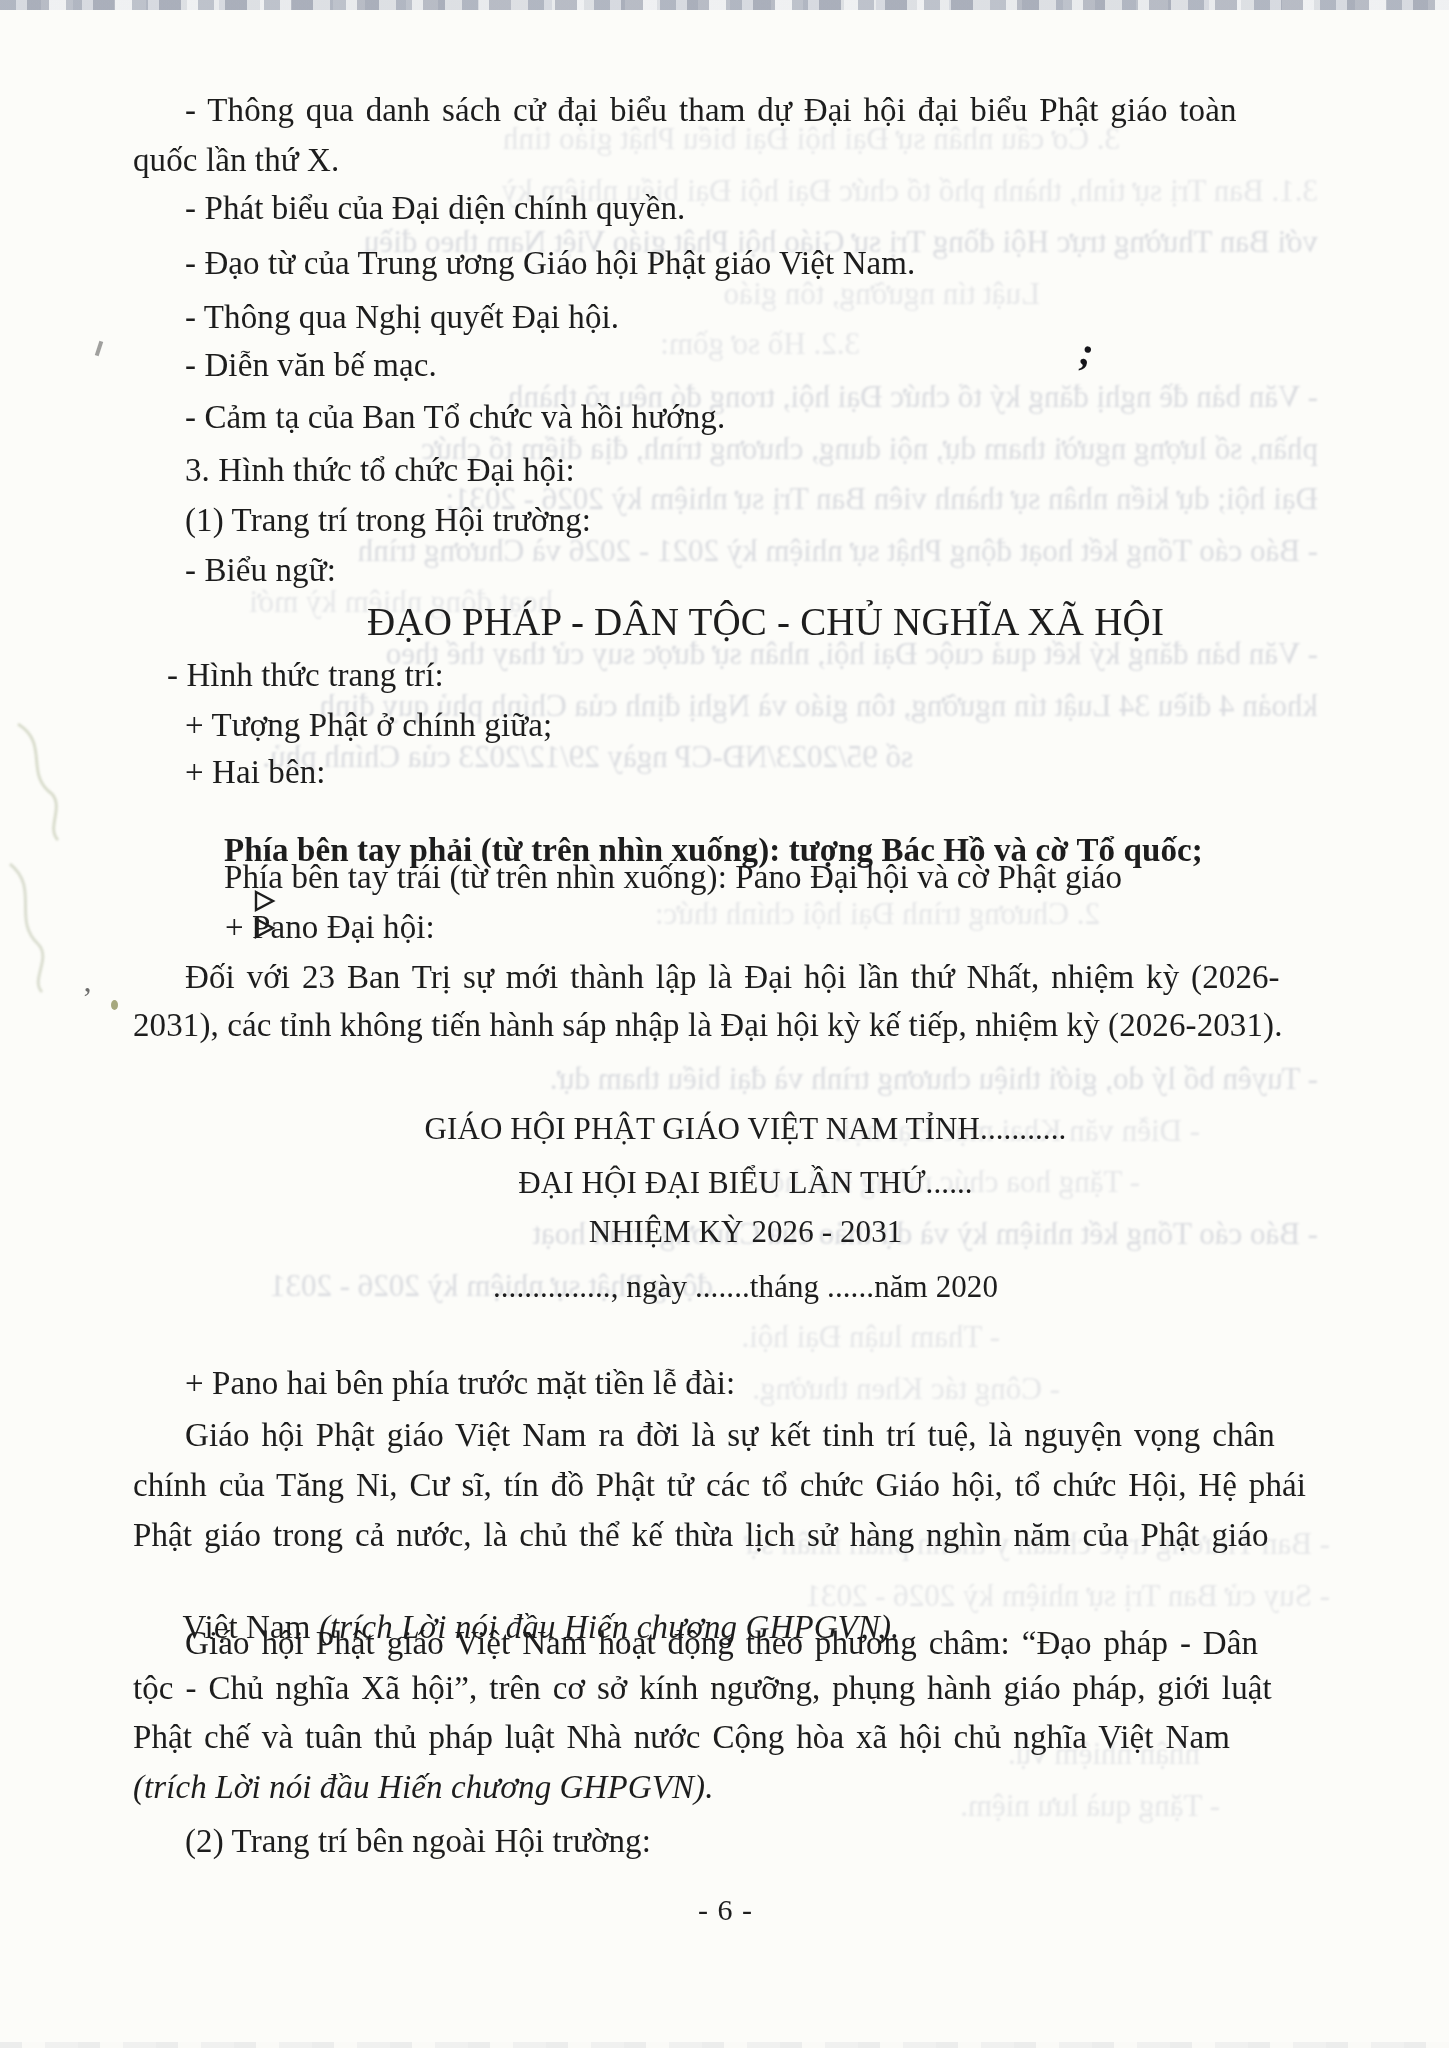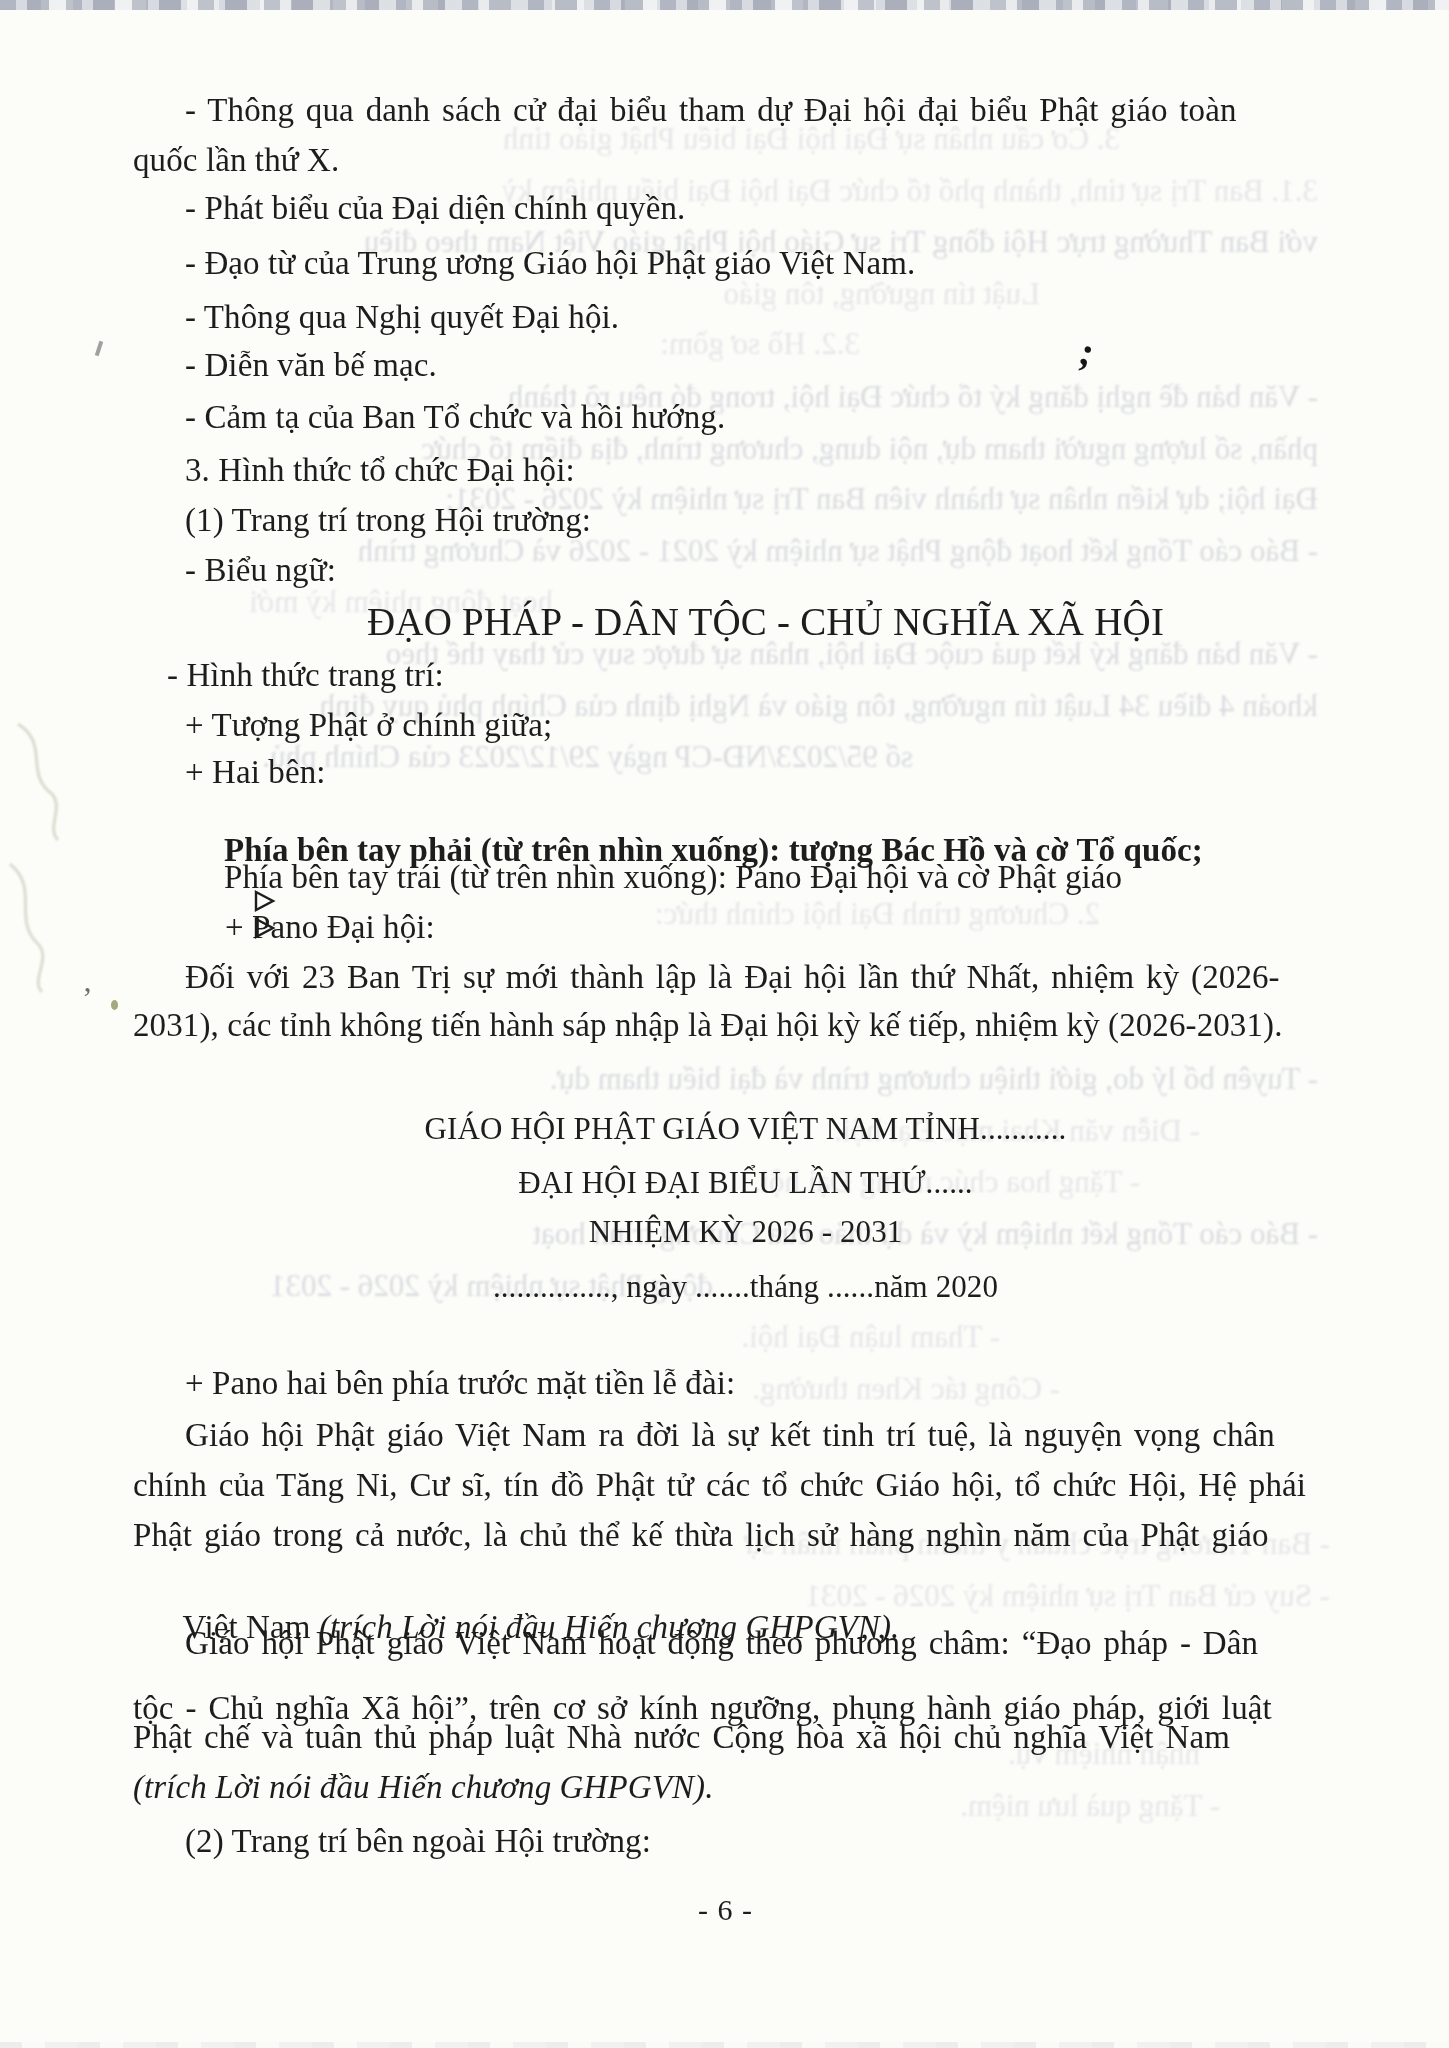--- a/index.html
+++ b/index.html
@@ -138,21 +138,21 @@
     <div class="ln ctr org" style="top:1266px;">..............., ngày .......tháng ......năm 2020</div>
 
     <div class="ln" style="top:1362px;left:185px;">+ Pano hai bên phía trước mặt tiền lễ đài:</div>
     <div class="ln j" style="top:1414px;left:185px;">Giáo hội Phật giáo Việt Nam ra đời là sự kết tinh trí tuệ, là nguyện vọng chân</div>
     <div class="ln j" style="top:1464px;left:133px;">chính của Tăng Ni, Cư sĩ, tín đồ Phật tử các tổ chức Giáo hội, tổ chức Hội, Hệ phái</div>
     <div class="ln j" style="top:1514px;left:133px;">Phật giáo trong cả nước, là chủ thể kế thừa lịch sử hàng nghìn năm của Phật giáo</div>
     <div class="ln" style="top:1564px;left:133px;">
       <span>Việt Nam </span><span class="it">(trích Lời nói đầu Hiến chương GHPGVN).</span>
     </div>
     <div class="ln j" style="top:1622px;left:185px;">Giáo hội Phật giáo Việt Nam hoạt động theo phương châm: “Đạo pháp - Dân</div>
-    <div class="ln j" style="top:1667px;left:133px;margin-top:20px;">tộc - Chủ nghĩa Xã hội”, trên cơ sở kính ngưỡng, phụng hành giáo pháp, giới luật</div>
+    <div class="ln j" style="top:1667px;left:133px;">tộc - Chủ nghĩa Xã hội”, trên cơ sở kính ngưỡng, phụng hành giáo pháp, giới luật</div>
     <div class="ln j" style="top:1716px;left:133px;">Phật chế và tuân thủ pháp luật Nhà nước Cộng hòa xã hội chủ nghĩa Việt Nam</div>
     <div class="ln it" style="top:1766px;left:133px;">(trích Lời nói đầu Hiến chương GHPGVN).</div>
     <div class="ln" style="top:1820px;left:185px;">(2) Trang trí bên ngoài Hội trường:</div>
 
     <div class="pagenum" style="top:1893px;left:133px;width:1185px;text-align:center;">- 6 -</div>
   </div>
 
   <div class="ink-semicolon">;</div>
   <div class="stray-apostrophe">’</div>
   <div class="edge-tick"></div>

